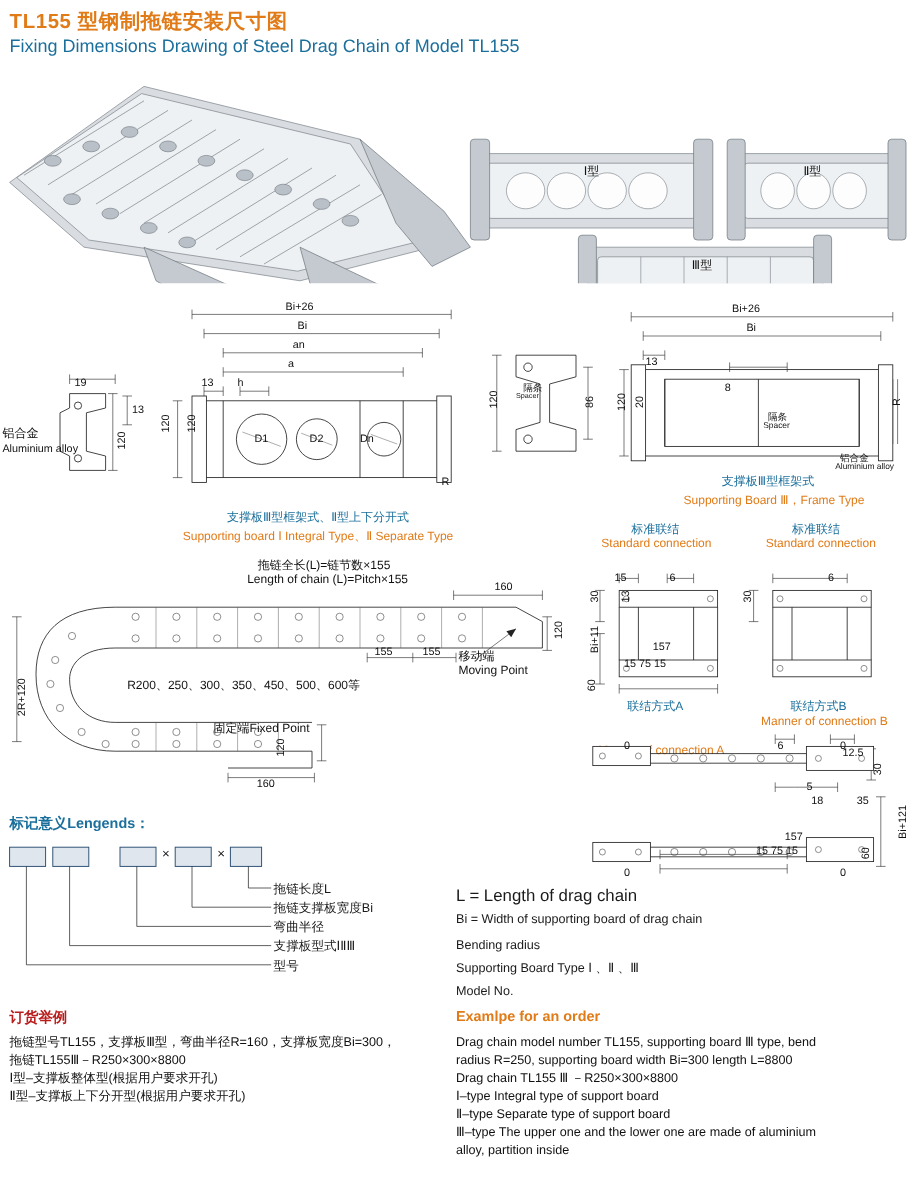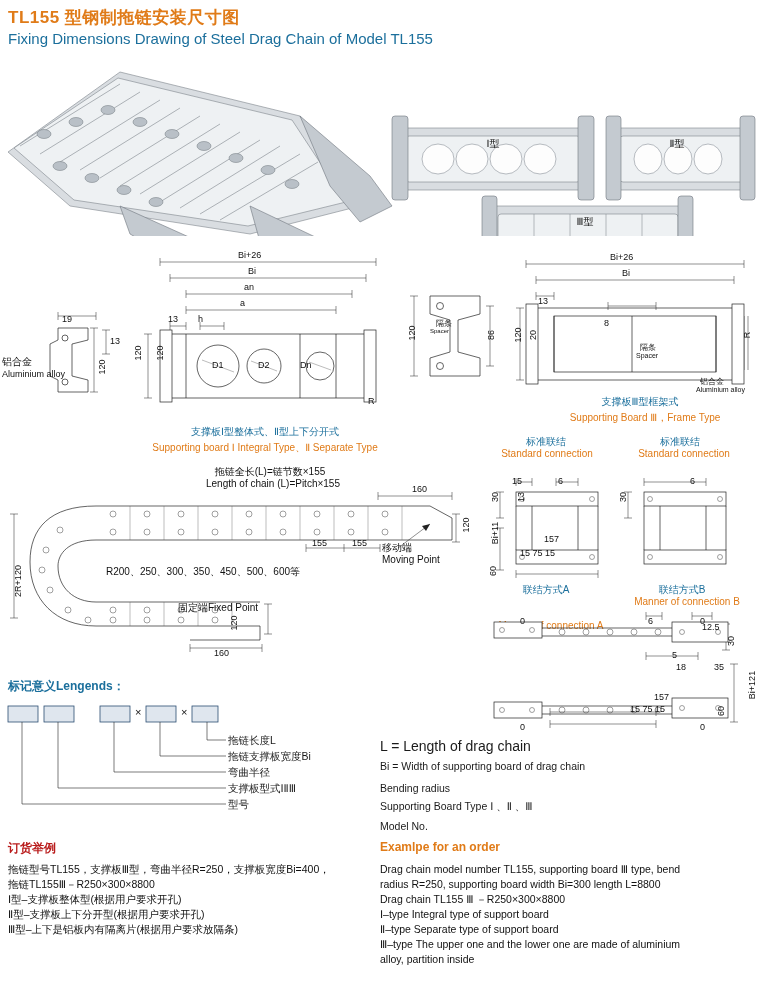--- a/index.html
+++ b/index.html
@@ -201,21 +201,21 @@
     <circle class="ln" cx="55" cy="38" r="3"></circle>
     <circle class="ln" cx="55" cy="82" r="3"></circle>
   </svg>
 </div>
 <div class="dimtxt abs" style="left:62px;top:314px;">19</div>
 <div class="dimtxt abs" style="left:110px;top:336px;">13</div>
 <div class="dimtxt abs" style="left:94px;top:362px;transform:rotate(-90deg);">120</div>
 <div class="cap cap-bk abs" style="left:2px;top:356px;width:74px;text-align:left;">铝合金</div>
 <div class="cap cap-bk small abs" style="left:2px;top:368px;width:90px;text-align:left;">Aluminium alloy</div>
 
-<div class="cap cap-cn abs" style="left:110px;top:426px;width:310px;">支撑板Ⅰ型整体式、Ⅱ型上下分开式</div>
+<div class="cap cap-cn abs" style="left:110px;top:426px;width:310px;">支撑板Ⅲ型框架式、Ⅱ型上下分开式</div>
 <div class="cap cap-or abs" style="left:110px;top:442px;width:310px;">Supporting board Ⅰ Integral Type、Ⅱ Separate Type</div>
 
 <div class="abs" style="left:400px;top:280px;width:110px;height:110px;">
   <svg width="110" height="110" viewBox="0 0 110 110">
     <g class="dim">
       <path d="M14,16 L14,96"></path>
         <path d="M10,16 L18,16"></path>
         <path d="M10,96 L18,96"></path>
       <path d="M90,26 L90,86"></path>
         <path d="M86,26 L94,26"></path>
@@ -547,25 +547,24 @@
 <div class="abs" style="left:228px;top:798px;font-size:10.5px;">型号</div>
 
 <div class="abs" style="left:380px;top:738px;font-size:14px;">L = Length of drag chain</div>
 <div class="abs" style="left:380px;top:760px;font-size:10.5px;">Bi = Width of supporting board of drag chain</div>
 <div class="abs" style="left:380px;top:782px;font-size:10.5px;">Bending radius</div>
 <div class="abs" style="left:380px;top:800px;font-size:10.5px;">Supporting Board Type Ⅰ 、Ⅱ 、Ⅲ</div>
 <div class="abs" style="left:380px;top:820px;font-size:10.5px;">Model No.</div>
 
 <div class="ordercn">订货举例</div>
 <div class="txtblk" style="left:8px;top:862px;width:364px;">
-  <div>拖链型号TL155，支撑板Ⅲ型，弯曲半径R=250，支撑板宽度Bi=400，</div>
+  <div>拖链型号TL155，支撑板Ⅲ型，弯曲半径R=160，支撑板宽度Bi=300，</div>
   <div>拖链TL155Ⅲ－R250×300×8800</div>
   <div>Ⅰ型–支撑板整体型(根据用户要求开孔)</div>
   <div>Ⅱ型–支撑板上下分开型(根据用户要求开孔)</div>
-  <div>Ⅲ型–上下是铝板内有隔离片(根据用户要求放隔条)</div>
 </div>
 
 <div class="orderen">Examlpe for an order</div>
 <div class="txtblk" style="left:380px;top:862px;width:380px;">
   <div>Drag chain model number TL155, supporting board Ⅲ type, bend</div>
   <div>radius R=250, supporting board width Bi=300 length L=8800</div>
   <div>Drag chain TL155 Ⅲ －R250×300×8800</div>
   <div>Ⅰ–type Integral type of support board</div>
   <div>Ⅱ–type Separate type of support board</div>
   <div>Ⅲ–type The upper one and the lower one are made of aluminium</div>

